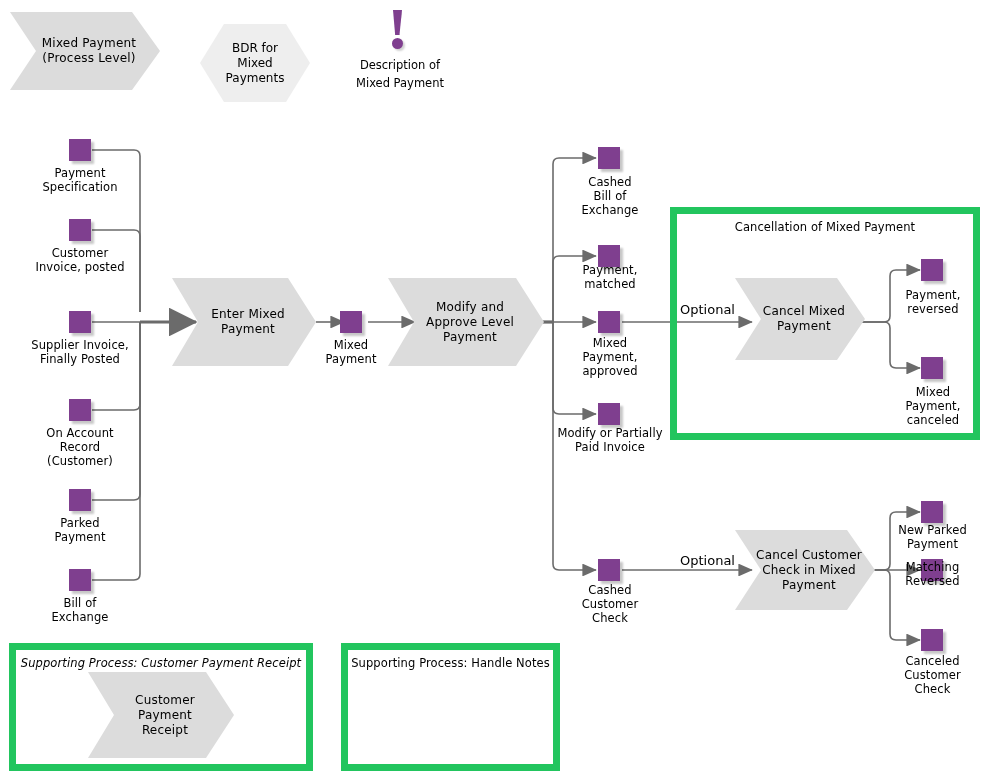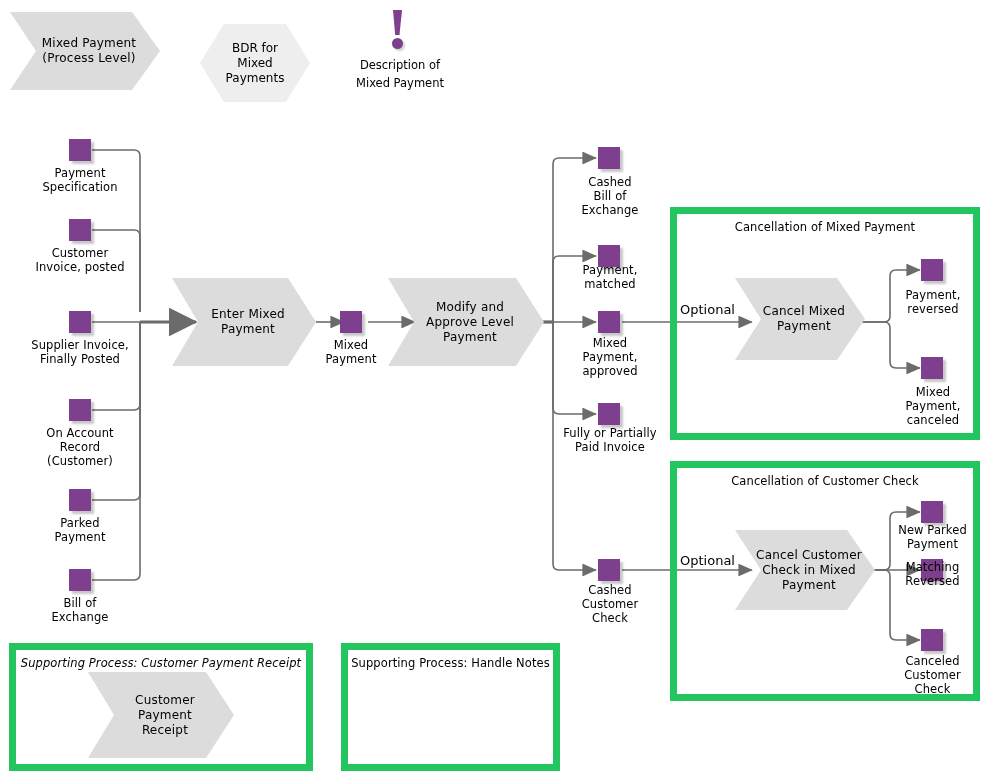--- a/index.html
+++ b/index.html
@@ -180,21 +180,21 @@
   <div class="sq" style="left:598px;top:245px;"></div>
   <div class="sqlabel" style="left:555px;top:263px;width:110px;">Payment,
 matched</div>
 
   <div class="sq" style="left:598px;top:311px;"></div>
   <div class="sqlabel" style="left:555px;top:336px;width:110px;">Mixed
 Payment,
 approved</div>
 
   <div class="sq" style="left:598px;top:403px;"></div>
-  <div class="sqlabel" style="left:545px;top:426px;width:130px;">Fully or Partially
+  <div class="sqlabel" style="left:545px;top:426px;width:130px;">Modify or Partially
 Paid Invoice</div>
 
   <div class="sq" style="left:598px;top:559px;"></div>
   <div class="sqlabel" style="left:555px;top:583px;width:110px;">Cashed
 Customer
 Check</div>
 
   <div class="frame" style="left:670px;top:207px;width:310px;height:233px;">
     <div class="frame-title">Cancellation of Mixed Payment</div>
   </div>
@@ -208,23 +208,20 @@
 
   <div class="sq" style="left:921px;top:259px;"></div>
   <div class="sqlabel" style="left:878px;top:288px;width:110px;">Payment,
 reversed</div>
 
   <div class="sq" style="left:921px;top:357px;"></div>
   <div class="sqlabel" style="left:878px;top:385px;width:110px;">Mixed
 Payment,
 canceled</div>
 
-  <div class="frame" style="left:670px;top:461px;width:310px;height:240px;">
-    <div class="frame-title">Cancellation of Customer Check</div>
-  </div>
   <div class="optlabel" style="left:680px;top:553px;">Optional</div>
 
   <div class="chev" style="left:735px;top:530px;width:140px;height:80px;">
     <div class="shp"></div>
     <div class="txt">Cancel Customer
 Check in Mixed
 Payment</div>
   </div>
 
   <div class="sq" style="left:921px;top:501px;"></div>

